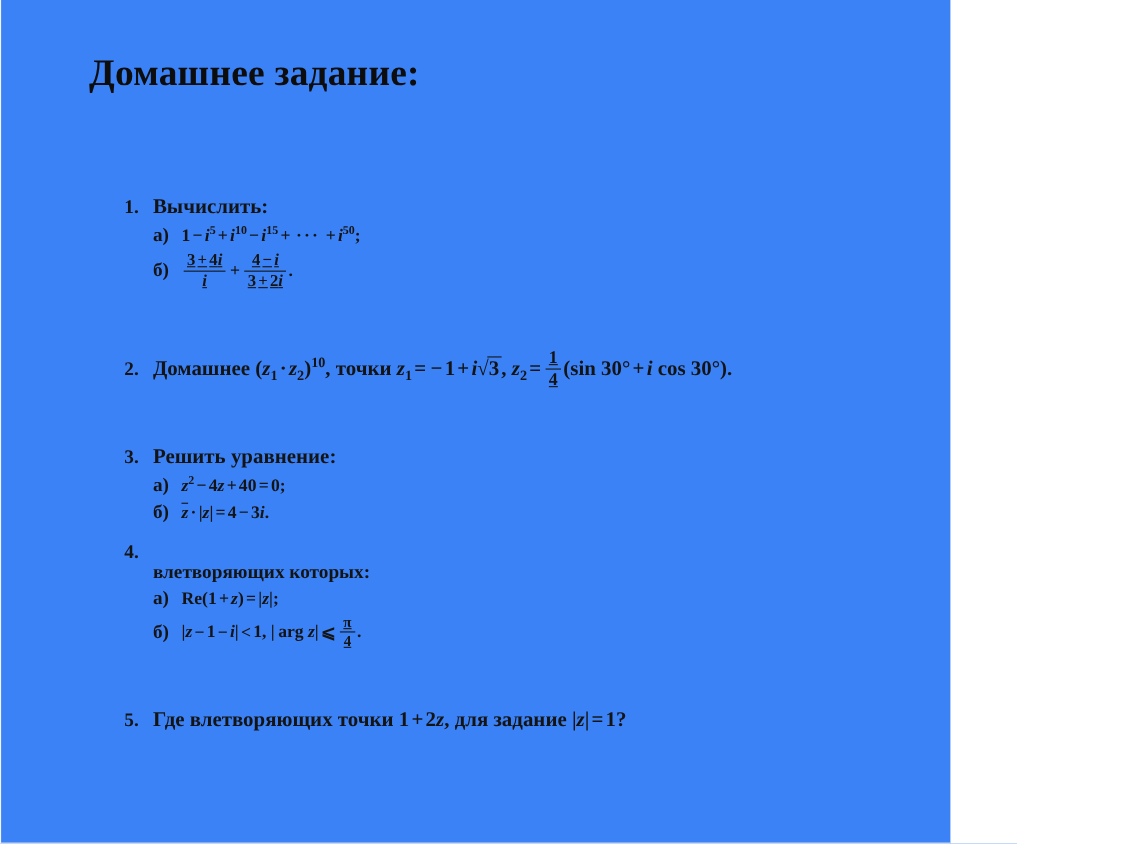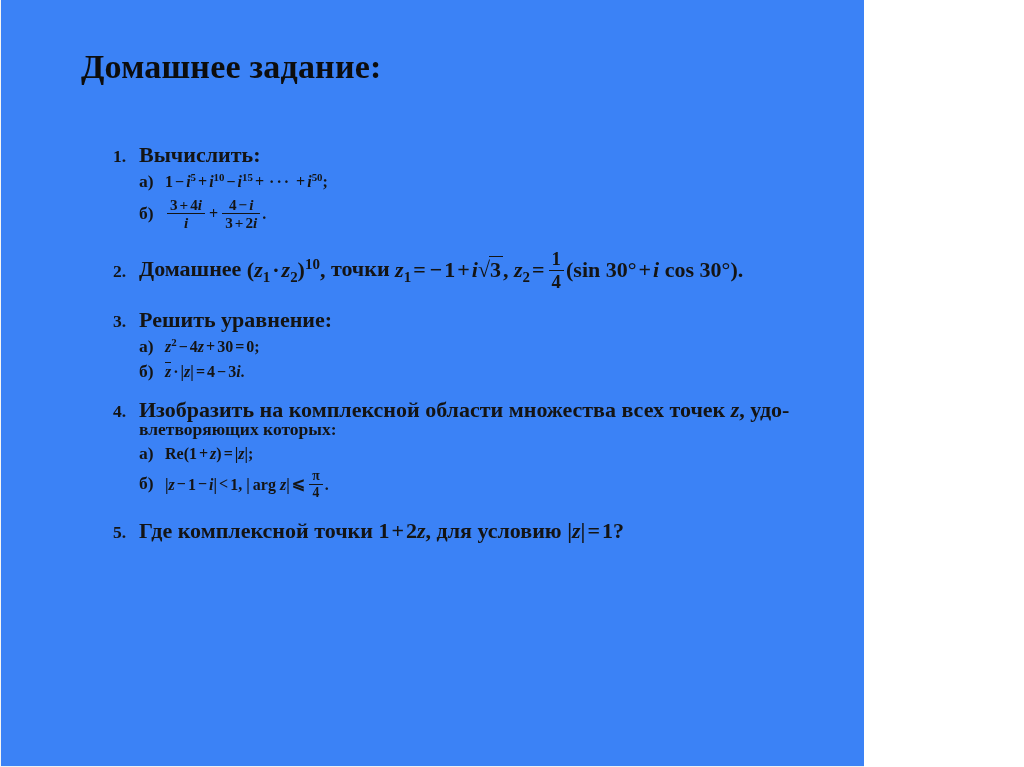--- a/index.html
+++ b/index.html
@@ -58,21 +58,22 @@
     white-space: nowrap;
   }
   .prob-num {
     width: 26px;
     flex: 0 0 26px;
     font-weight: bold;
     font-size: 17.5px;
   }
   .prob-text {
     font-weight: bold;
-    font-size: 22px;
+    font-size: 19px;
+    margin-top: 35px;
   }
   .prob-cont {
     margin-left: 26px;
     font-weight: bold;
     font-size: 17.5px;
     white-space: nowrap;
   }
   .sub {
     display: flex;
     align-items: baseline;
@@ -121,20 +122,21 @@
   }
   .frac {
     display: inline-block;
     vertical-align: middle;
     text-align: center;
     font-weight: bold;
     line-height: 1.05;
     margin: 0 2px;
     position: relative;
     top: -1px;
+    text-decoration: underline;
   }
   .frac .num {
     display: block;
     padding: 0 3px 1px 3px;
     border-bottom: 1.4px solid #141414;
     font-size: 0.95em;
   }
   .frac .den {
     display: block;
     padding: 1px 3px 0 3px;
@@ -219,39 +221,35 @@
 
     <div class="problem p3">
       <div class="prob-head">
         <span class="prob-num">3.</span>
         <span class="prob-text">Решить уравнение:</span>
       </div>
 
       <div class="sub">
         <span class="sub-label">а)</span>
         <span class="sub-body">
-          <span class="mi">z<span class="sup">2</span></span><span class="op">−</span><span class="mn">4</span><span class="mi">z</span><span class="op">+</span><span class="mn">30</span><span class="op">=</span><span class="mn">0</span><span class="rm">;</span>
+          <span class="mi">z<span class="sup">2</span></span><span class="op">−</span><span class="mn">4</span><span class="mi">z</span><span class="op">+</span><span class="mn">40</span><span class="op">=</span><span class="mn">0</span><span class="rm">;</span>
         </span>
       </div>
 
       <div class="sub">
         <span class="sub-label">б)</span>
         <span class="sub-body">
           <span class="overline"><span class="mi">z</span></span><span class="op">·</span><span class="rm">|</span><span class="mi">z</span><span class="rm">|</span><span class="op">=</span><span class="mn">4</span><span class="op">−</span><span class="mn">3</span><span class="mi">i</span><span class="rm">.</span>
         </span>
       </div>
     </div>
 
     <div class="problem p4">
       <div class="prob-head">
         <span class="prob-num">4.</span>
-        <span class="prob-text">
-          <span>Изобразить на комплексной области множества всех точек</span>
-          <span class="mi">z</span><span>, удо-</span>
-        </span>
       </div>
       <div class="prob-cont">влетворяющих которых:</div>
 
       <div class="sub">
         <span class="sub-label">а)</span>
         <span class="sub-body">
           <span class="rm">Re(</span><span class="mn">1</span><span class="op">+</span><span class="mi">z</span><span class="rm">)</span><span class="op">=</span><span class="rm">|</span><span class="mi">z</span><span class="rm">|;</span>
         </span>
       </div>
 
@@ -263,22 +261,22 @@
             <span class="den mn">4</span>
           </span><span class="rm">.</span>
         </span>
       </div>
     </div>
 
     <div class="problem">
       <div class="prob-head">
         <span class="prob-num">5.</span>
         <span class="prob-text">
-          <span>Где комплексной точки</span>
+          <span>Где влетворяющих точки</span>
           <span><span class="mn">1</span><span class="op">+</span><span class="mn">2</span><span class="mi">z</span>,</span>
-          <span>для условию</span>
+          <span>для задание</span>
           <span><span class="rm">|</span><span class="mi">z</span><span class="rm">|</span><span class="op">=</span><span class="mn">1</span><span class="rm">?</span></span>
         </span>
       </div>
     </div>
 
   </div>
 </div>
 
 </body></html>

